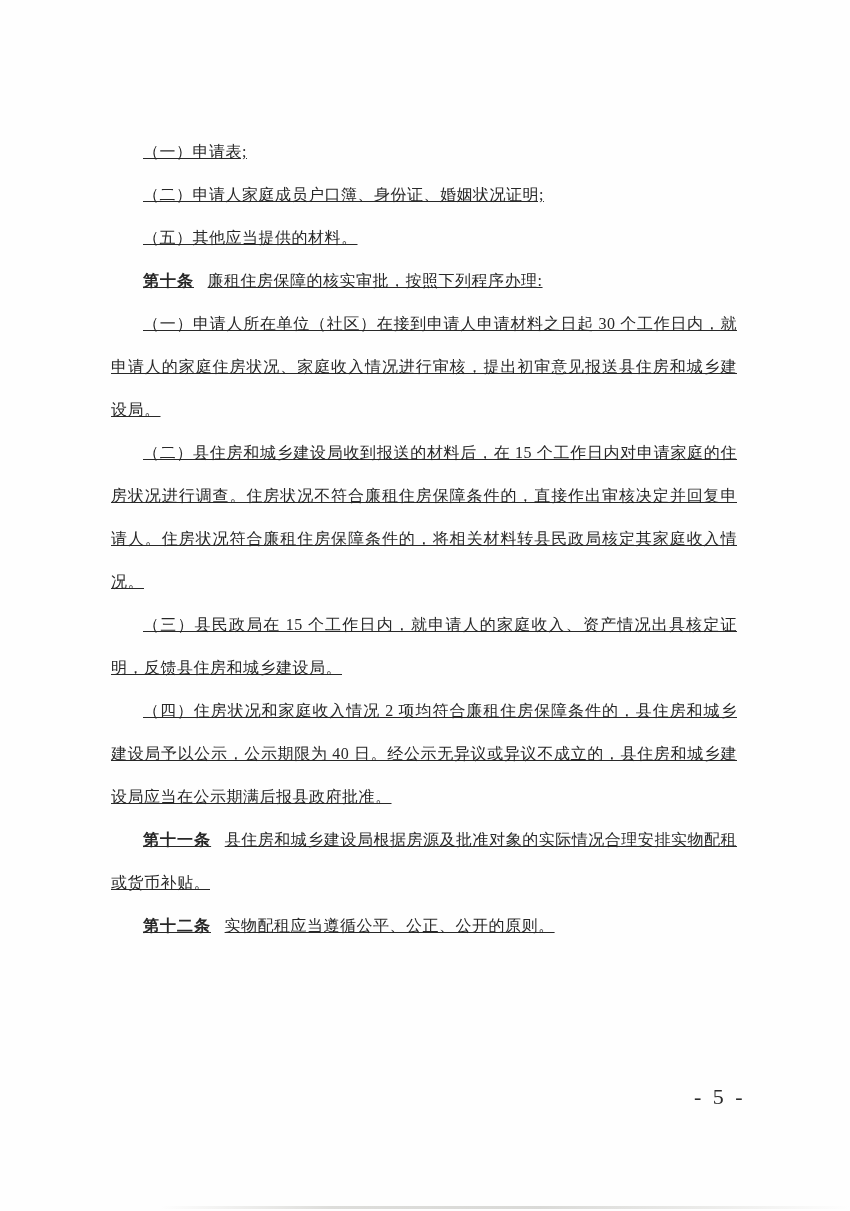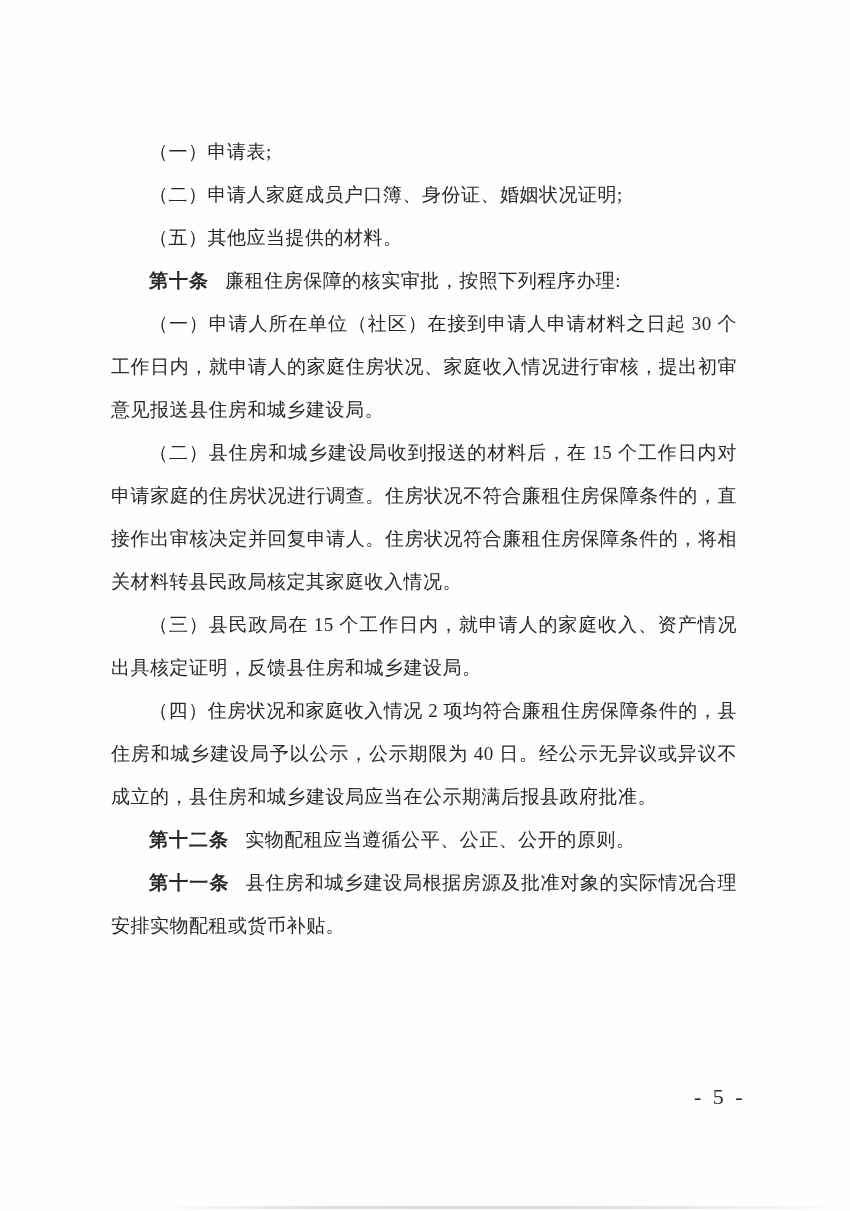--- a/index.html
+++ b/index.html
@@ -14,25 +14,26 @@
     background: #fefefe;
     overflow: hidden;
     font-family: "Liberation Serif", serif;
   }
   .content {
     position: absolute;
     left: 111px;
     top: 130px;
     width: 626px;
     color: #282828;
-    font-size: 19px;
+    font-size: 16px;
     line-height: 43px;
     text-align: justify;
     text-justify: inter-ideograph;
     letter-spacing: 0.5px;
+    text-decoration: underline;
   }
   .para {
     margin: 0;
     text-indent: 2em;
   }
   .art-heading:not(:empty) {
     font-weight: 700;
     font-family: "Liberation Sans", sans-serif;
     margin-right: 0.85em;
     letter-spacing: 1px;
@@ -79,22 +80,22 @@
     <p class="para"><span class="art-heading">第十条</span><span>廉租住房保障的核实审批，按照下列程序办理:</span></p>
 
     <p class="para"><span class="art-heading"></span><span>（一）申请人所在单位（社区）在接到申请人申请材料之日起 30 个工作日内，就申请人的家庭住房状况、家庭收入情况进行审核，提出初审意见报送县住房和城乡建设局。</span></p>
 
     <p class="para"><span class="art-heading"></span><span>（二）县住房和城乡建设局收到报送的材料后，在 15 个工作日内对申请家庭的住房状况进行调查。住房状况不符合廉租住房保障条件的，直接作出审核决定并回复申请人。住房状况符合廉租住房保障条件的，将相关材料转县民政局核定其家庭收入情况。</span></p>
 
     <p class="para"><span class="art-heading"></span><span>（三）县民政局在 15 个工作日内，就申请人的家庭收入、资产情况出具核定证明，反馈县住房和城乡建设局。</span></p>
 
     <p class="para"><span class="art-heading"></span><span>（四）住房状况和家庭收入情况 2 项均符合廉租住房保障条件的，县住房和城乡建设局予以公示，公示期限为 40 日。经公示无异议或异议不成立的，县住房和城乡建设局应当在公示期满后报县政府批准。</span></p>
 
+    <p class="para"><span class="art-heading">第十一条</span><span>县住房和城乡建设局根据房源及批准对象的实际情况合理安排实物配租或货币补贴。</span></p>
+
     <p class="para"><span class="art-heading">第十二条</span><span>实物配租应当遵循公平、公正、公开的原则。</span></p>
-
-    <p class="para"><span class="art-heading">第十一条</span><span>县住房和城乡建设局根据房源及批准对象的实际情况合理安排实物配租或货币补贴。</span></p>
 
   </div>
 
   <div class="page-number">- 5 -</div>
 
   <div class="scan-edge"></div>
 </div>
 
 </body></html>

